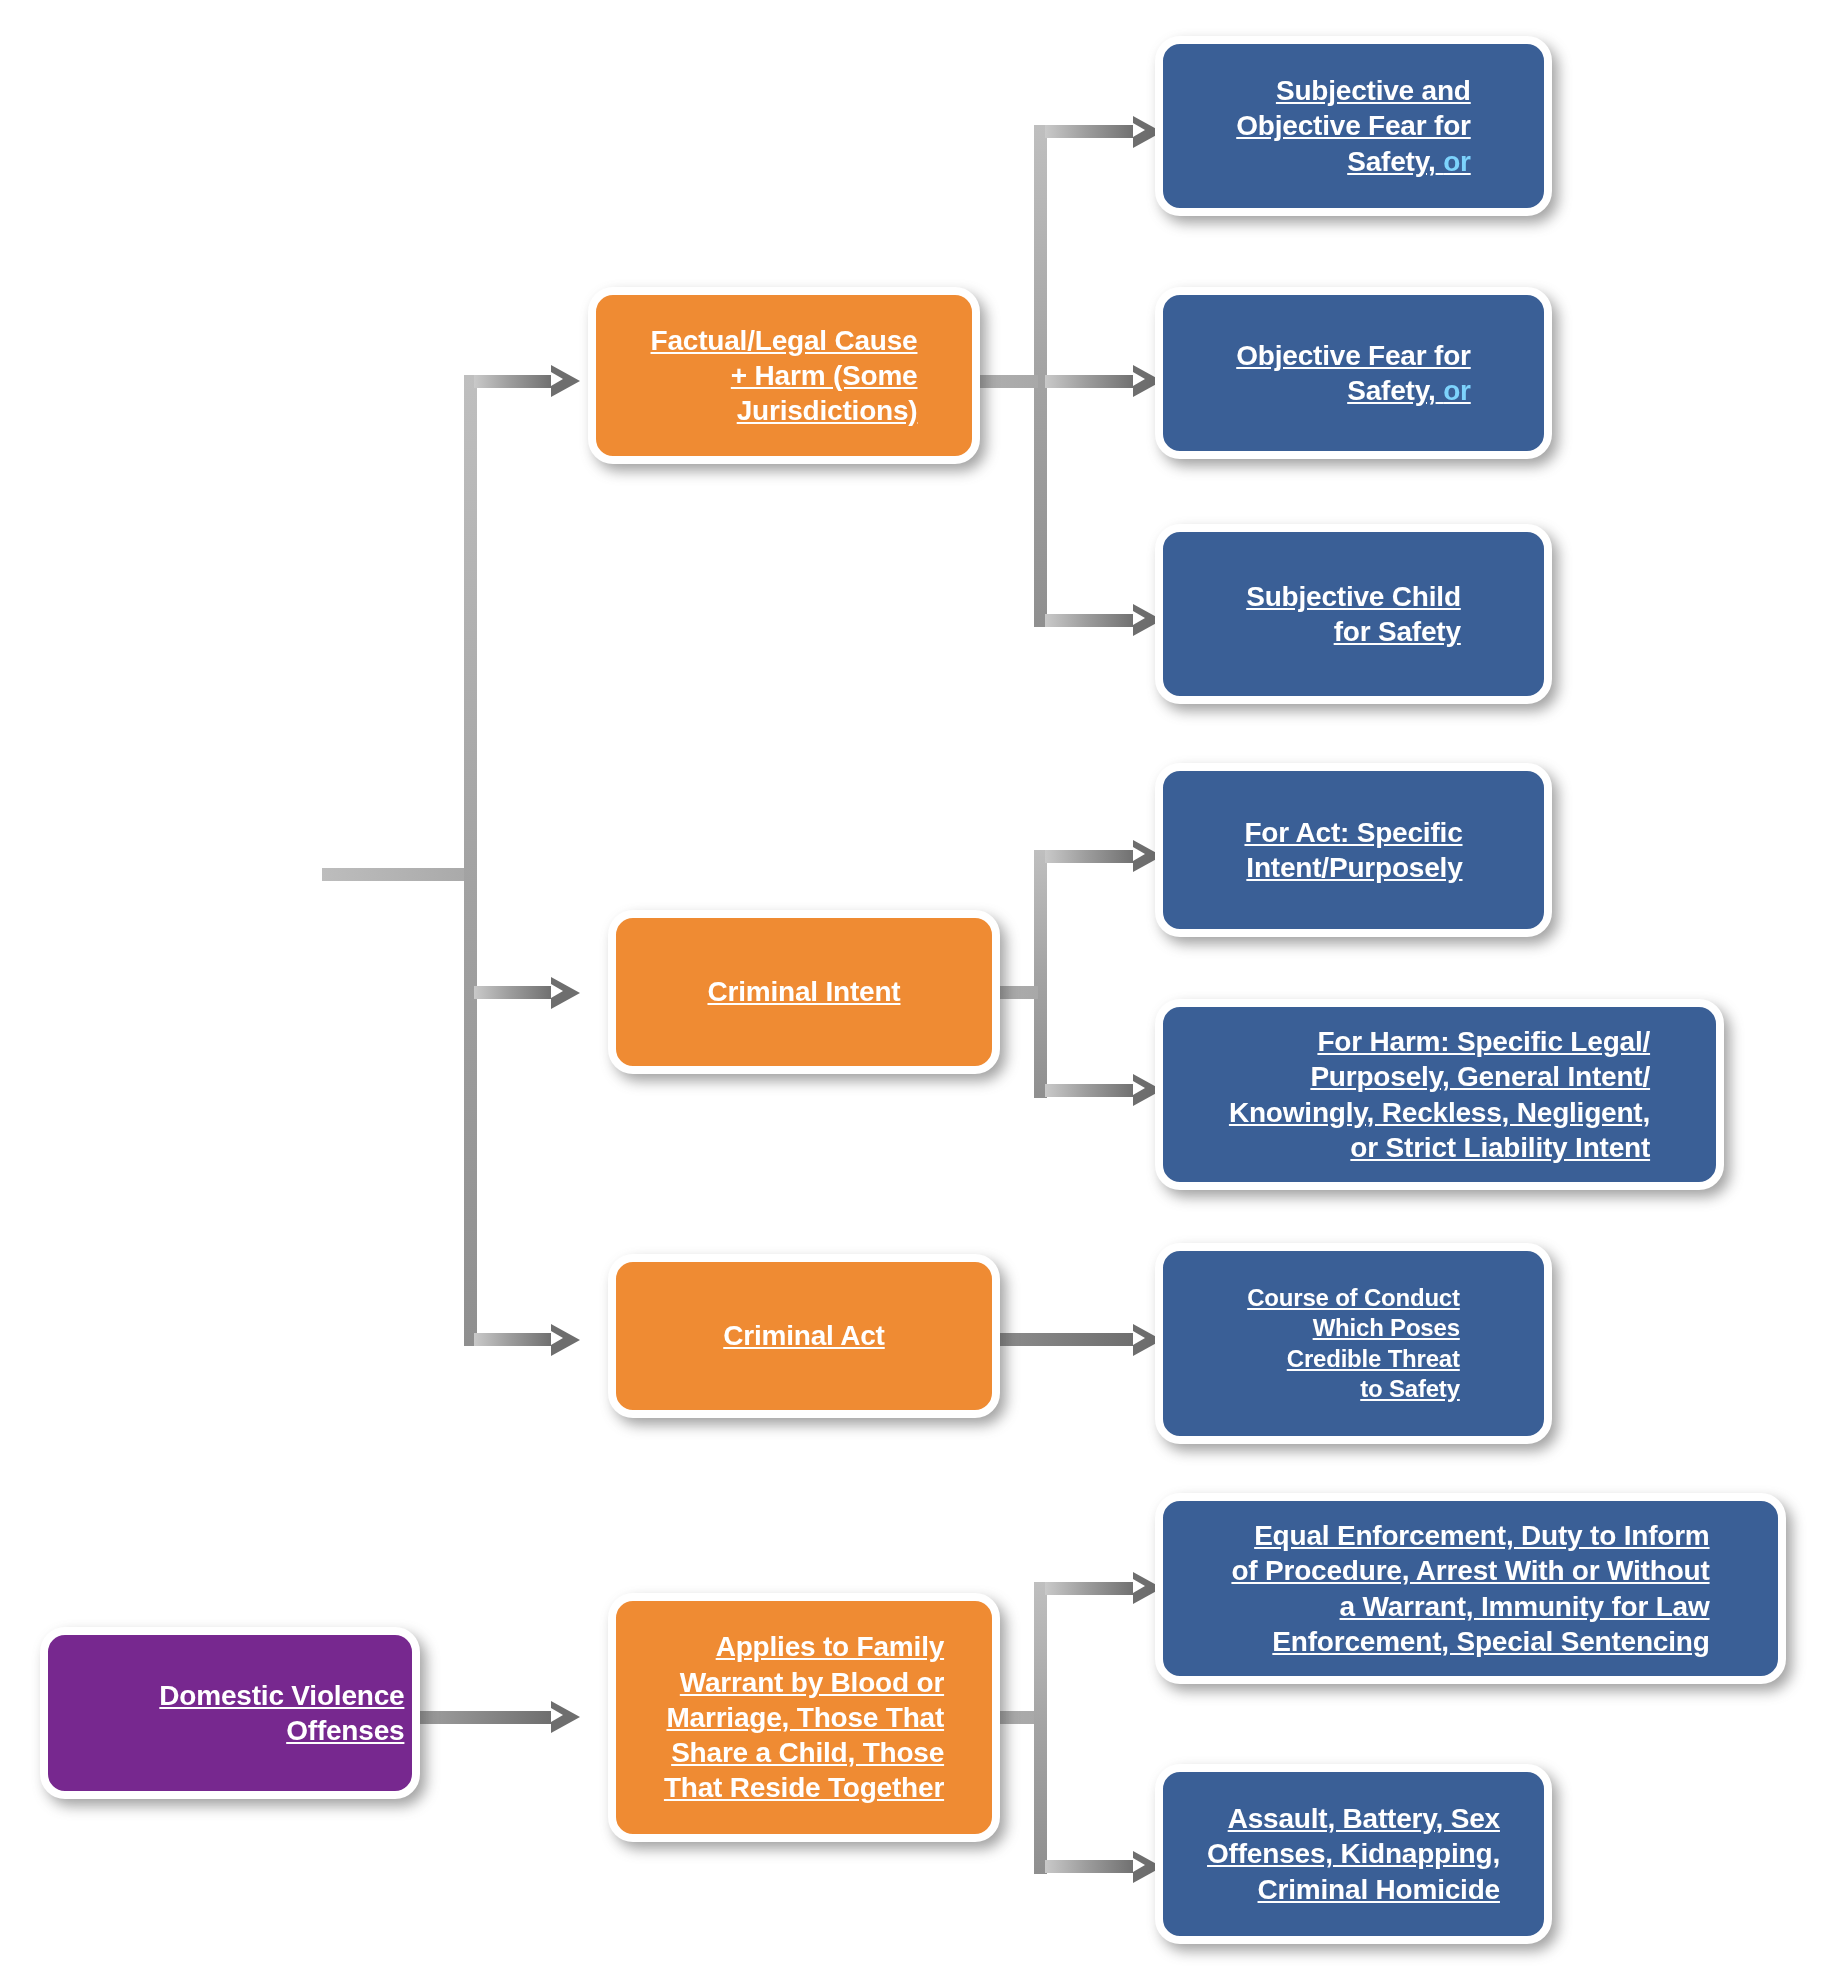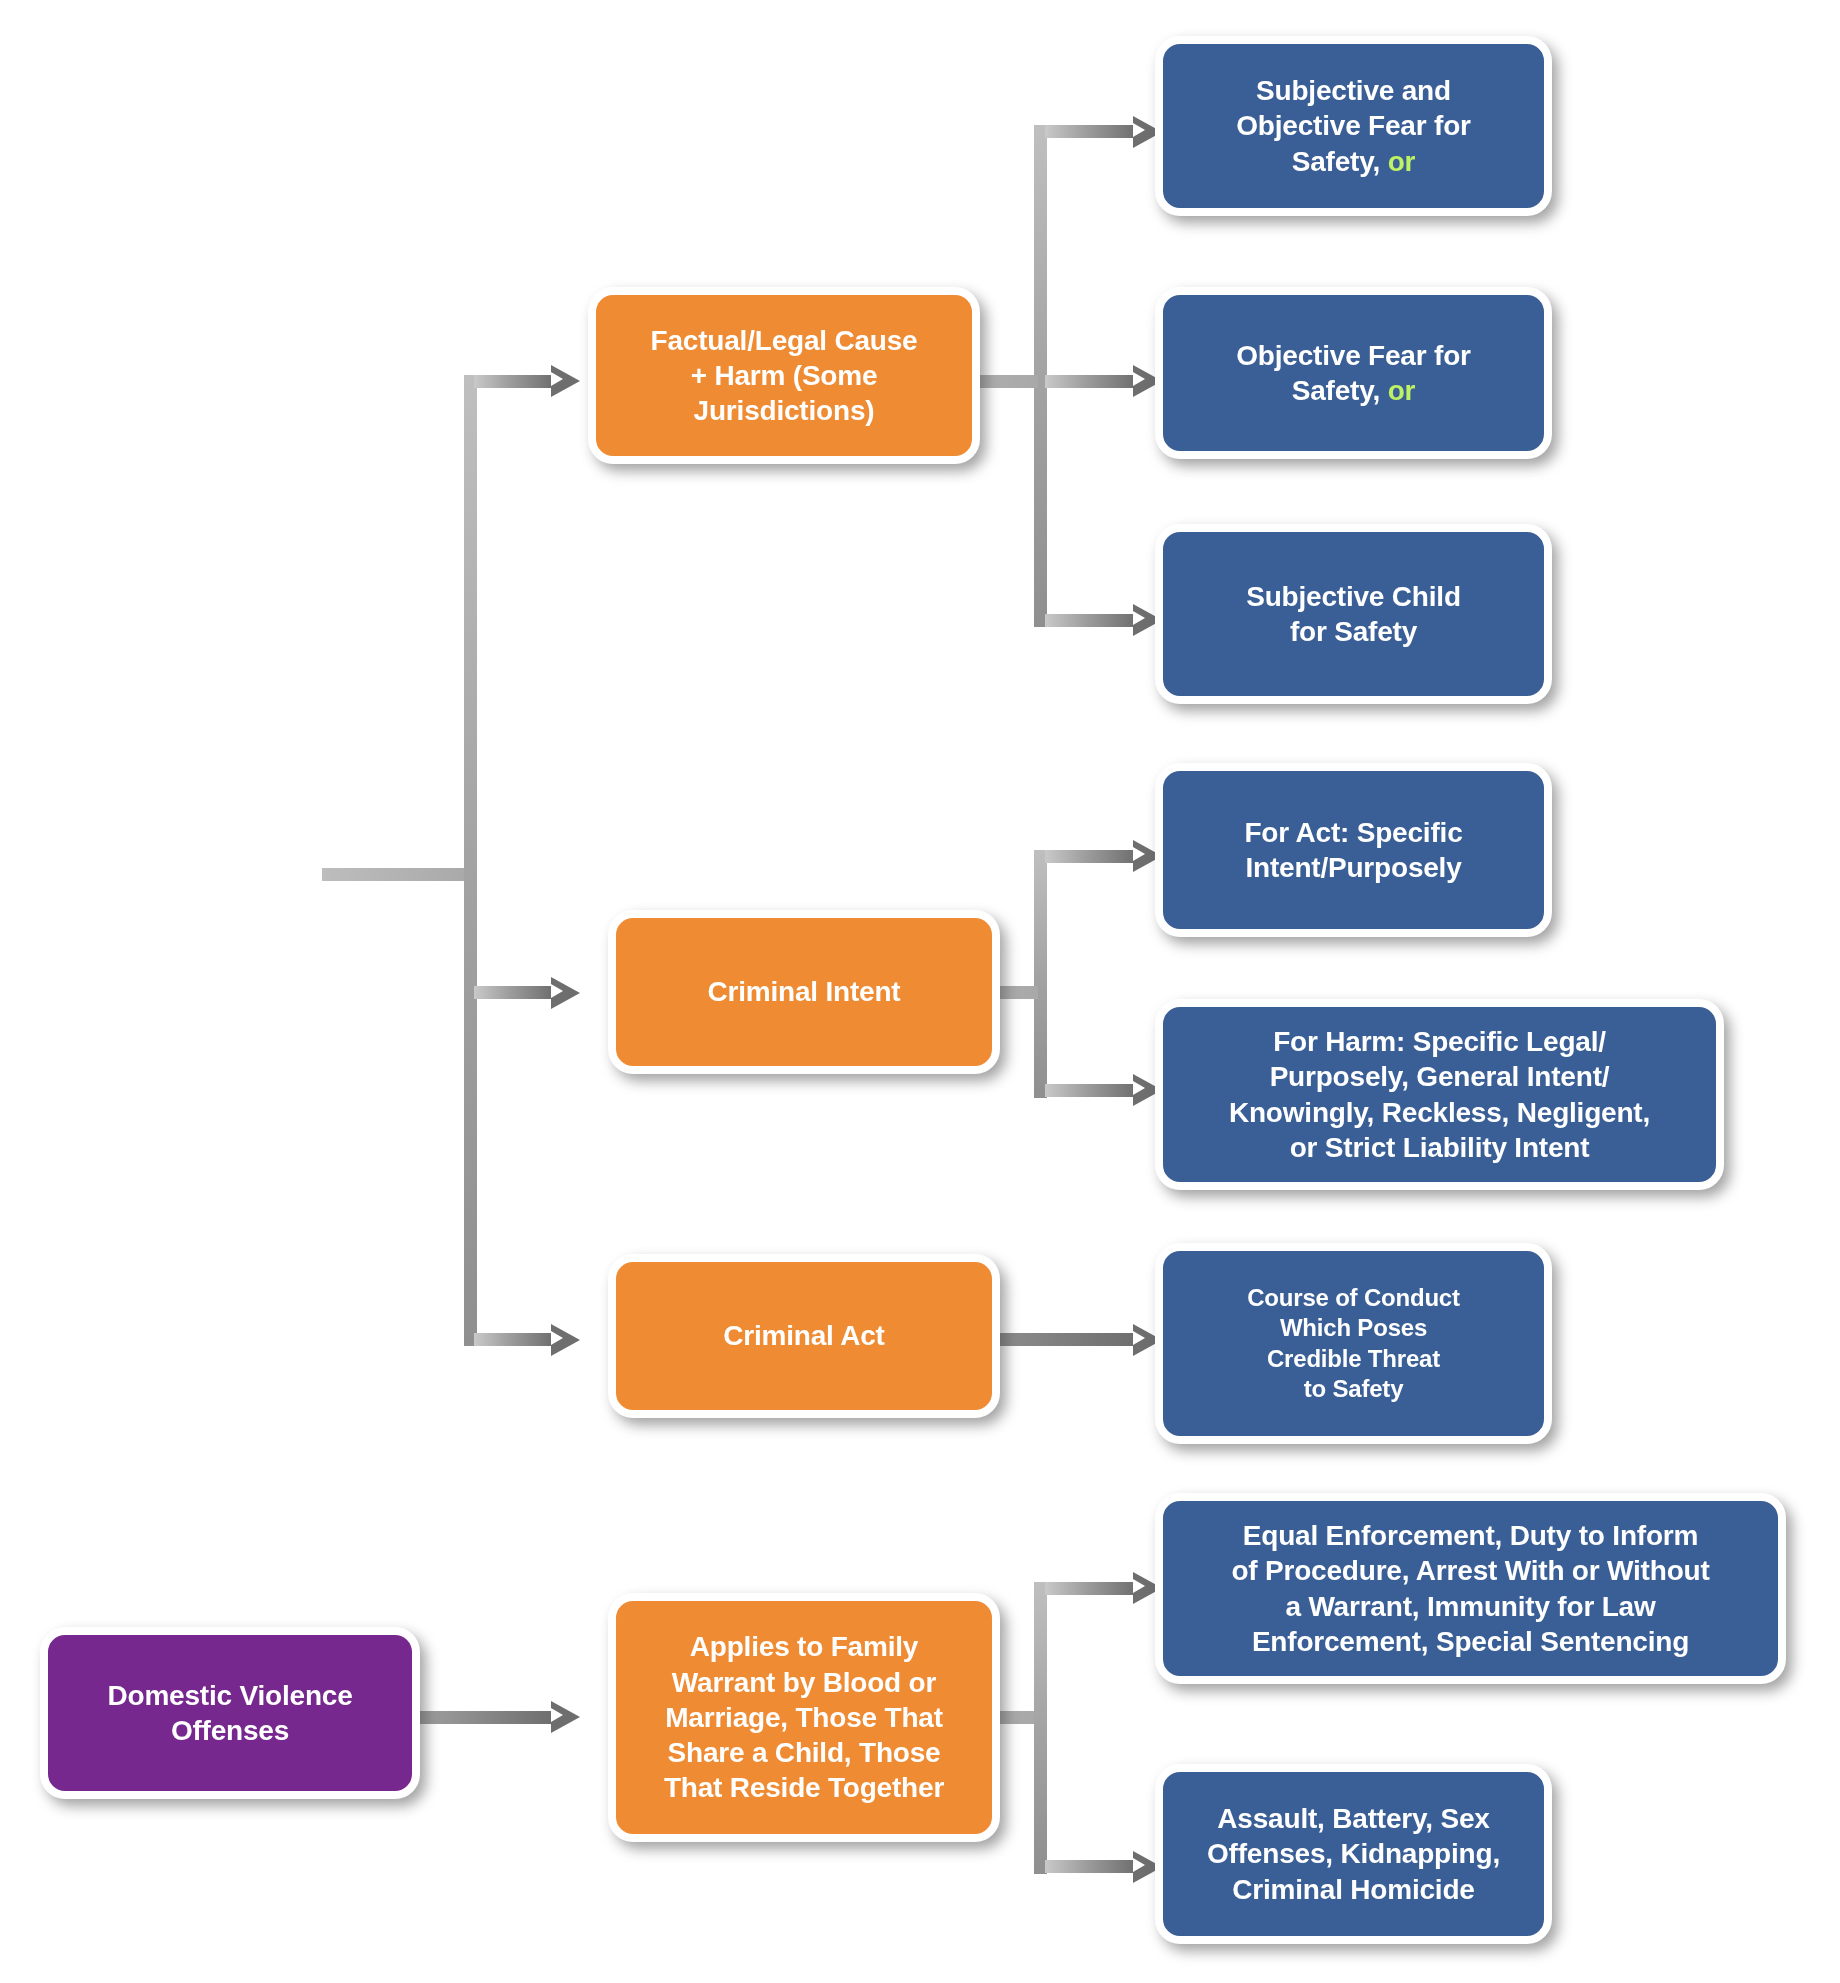--- a/index.html
+++ b/index.html
@@ -13,37 +13,38 @@
   }
   #diagram{position:absolute;left:0;top:0;width:1840px;height:1983px;}
 
   
   .node{
     position:absolute;
     box-sizing:border-box;
     display:flex;
     align-items:center;
     justify-content:center;
-    text-align:center;
+    text-align:right;
     color:#ffffff;
     font-weight:bold;
     border:8.6px solid #ffffff;
     border-radius:25px;
     line-height:1.26;
     letter-spacing:-0.2px;
     z-index:5;
     filter:drop-shadow(6.7px 7.6px 6.7px rgba(60,60,60,0.48));
+    text-decoration:underline;
   }
   .node .txt{display:block;padding:0 7.6px;}
 
   .node.purple{background:#77288f;}
   .node.orange{background:#ef8b33;}
   .node.blue{background:#3a5f96;}
 
-  .or{color:#bef264;}
+  .or{color:#7dd3fc;}
   .h-line{
     position:absolute;height:13.4px;
     background:linear-gradient(to right,#c9c9c9 0%,#9d9d9d 45%,#6e6e6e 100%);
     z-index:2;
   }
   .h-line.flat{
     background:linear-gradient(to right,#bdbdbd 0%,#a8a8a8 100%);
   }
   .v-line{
     position:absolute;width:13.4px;

